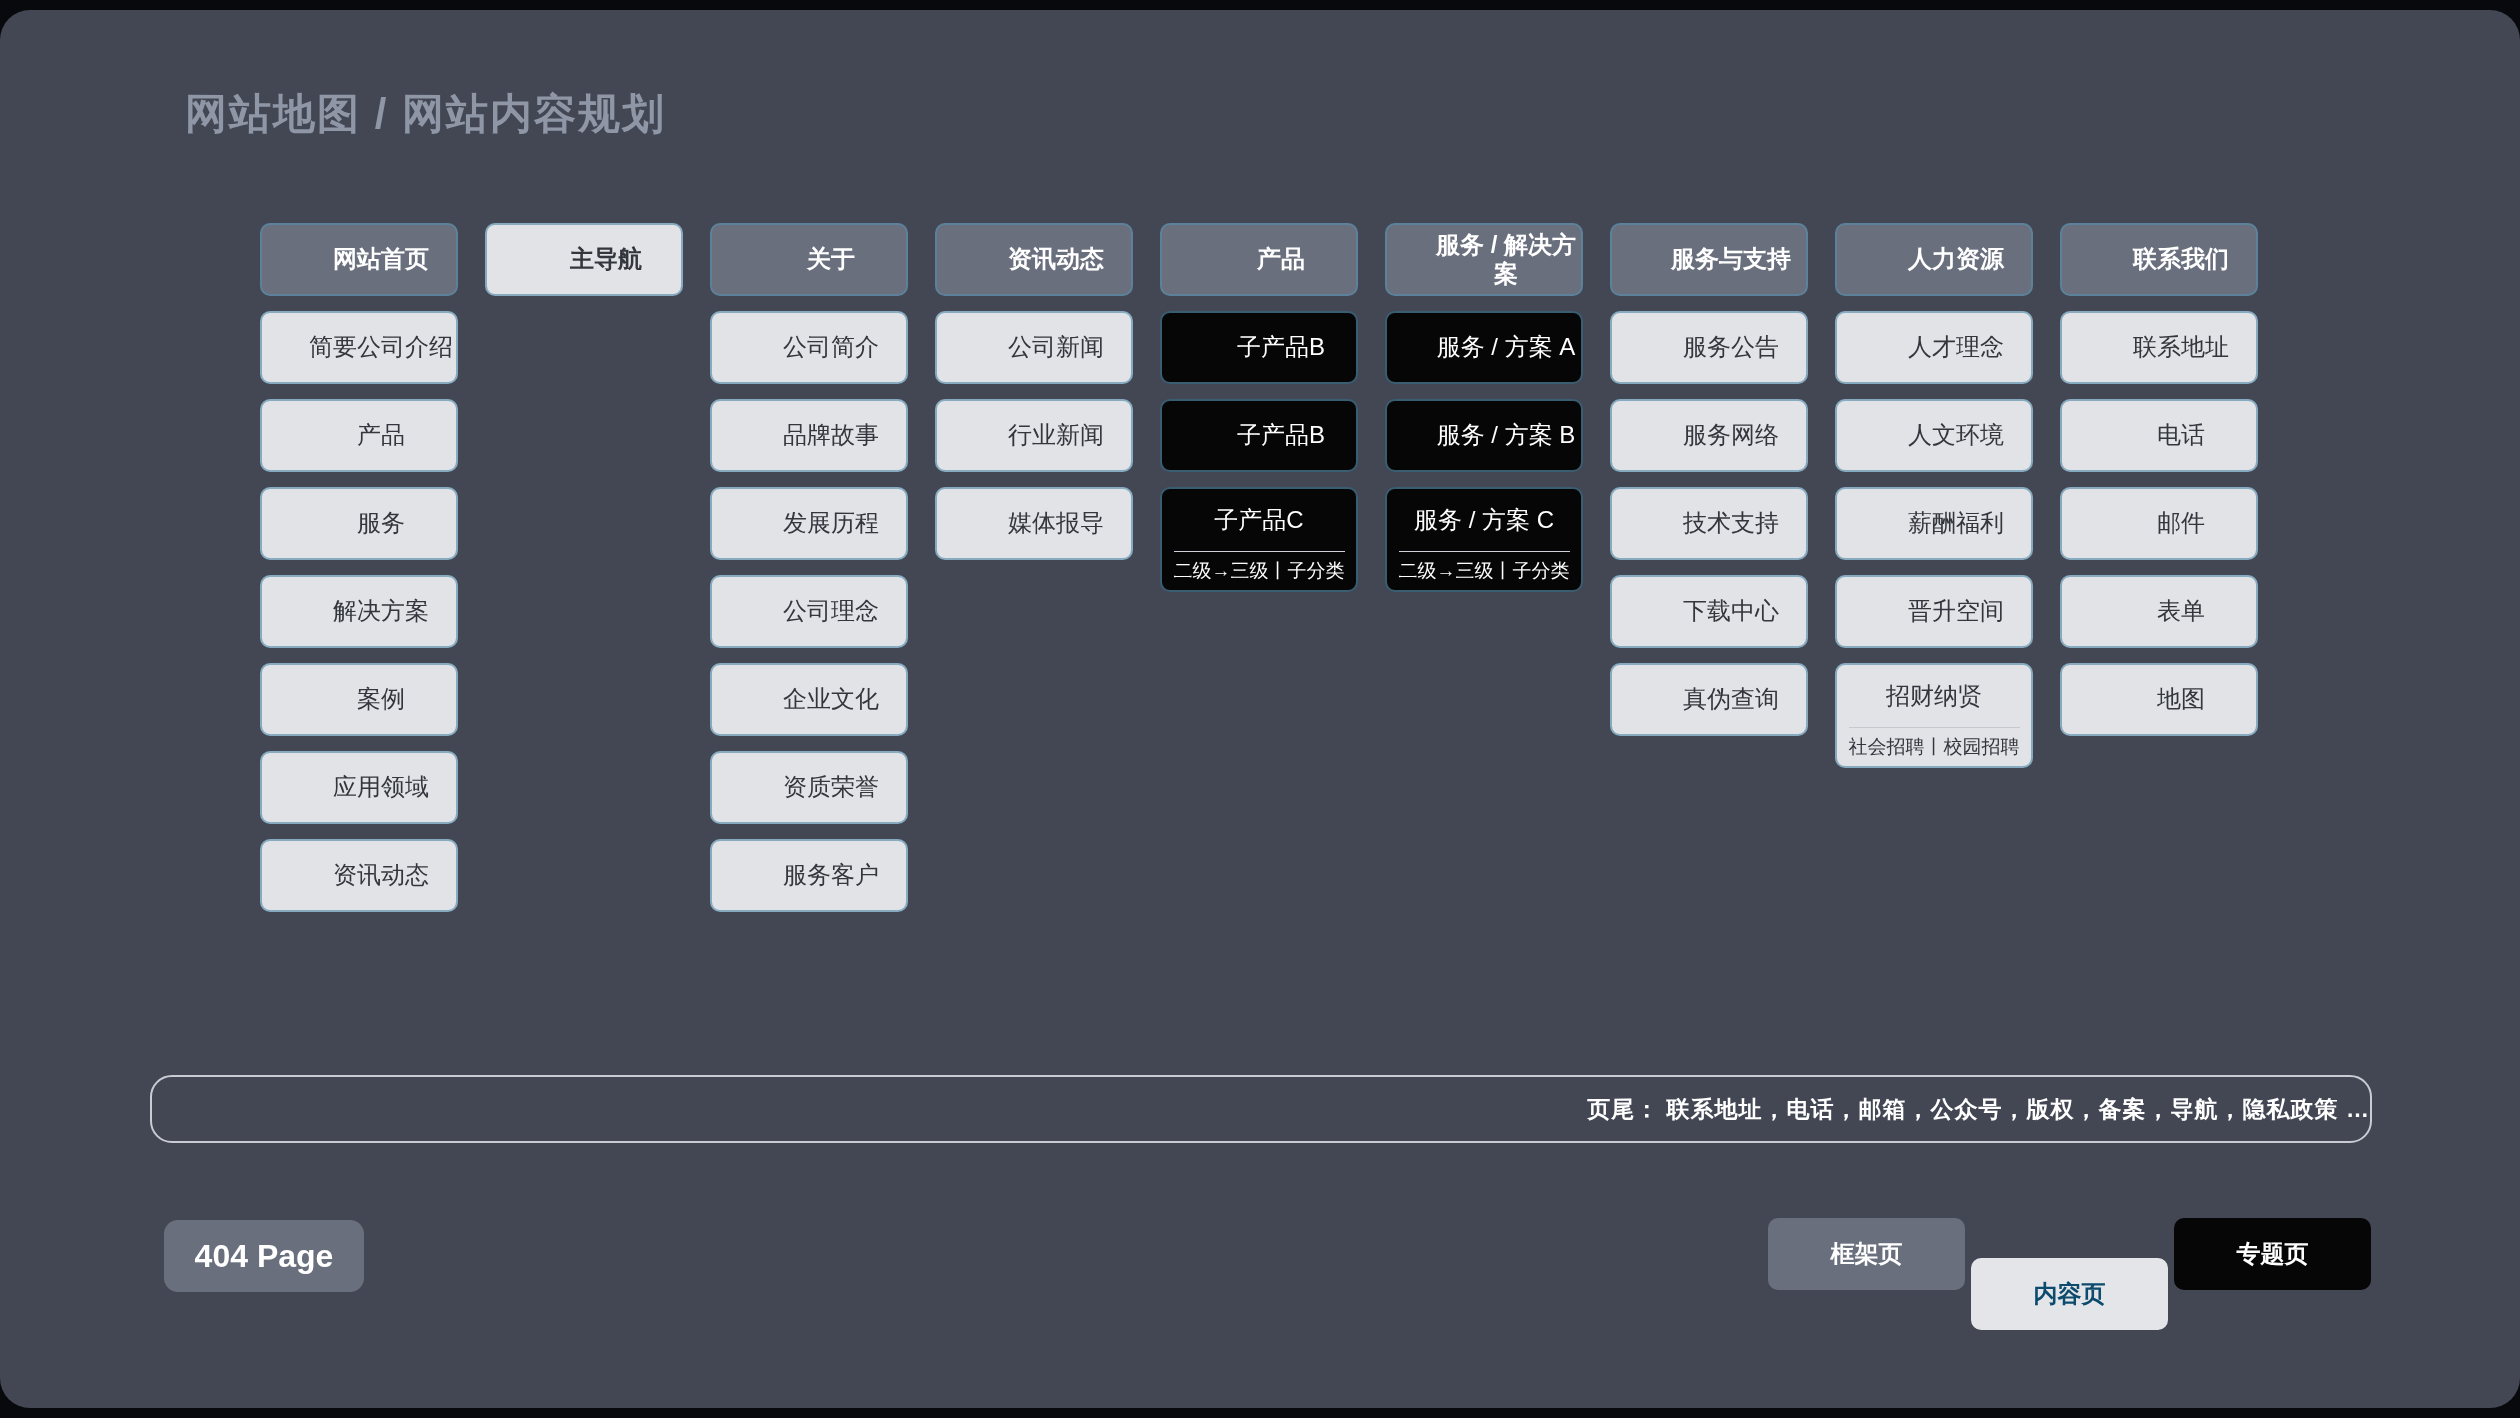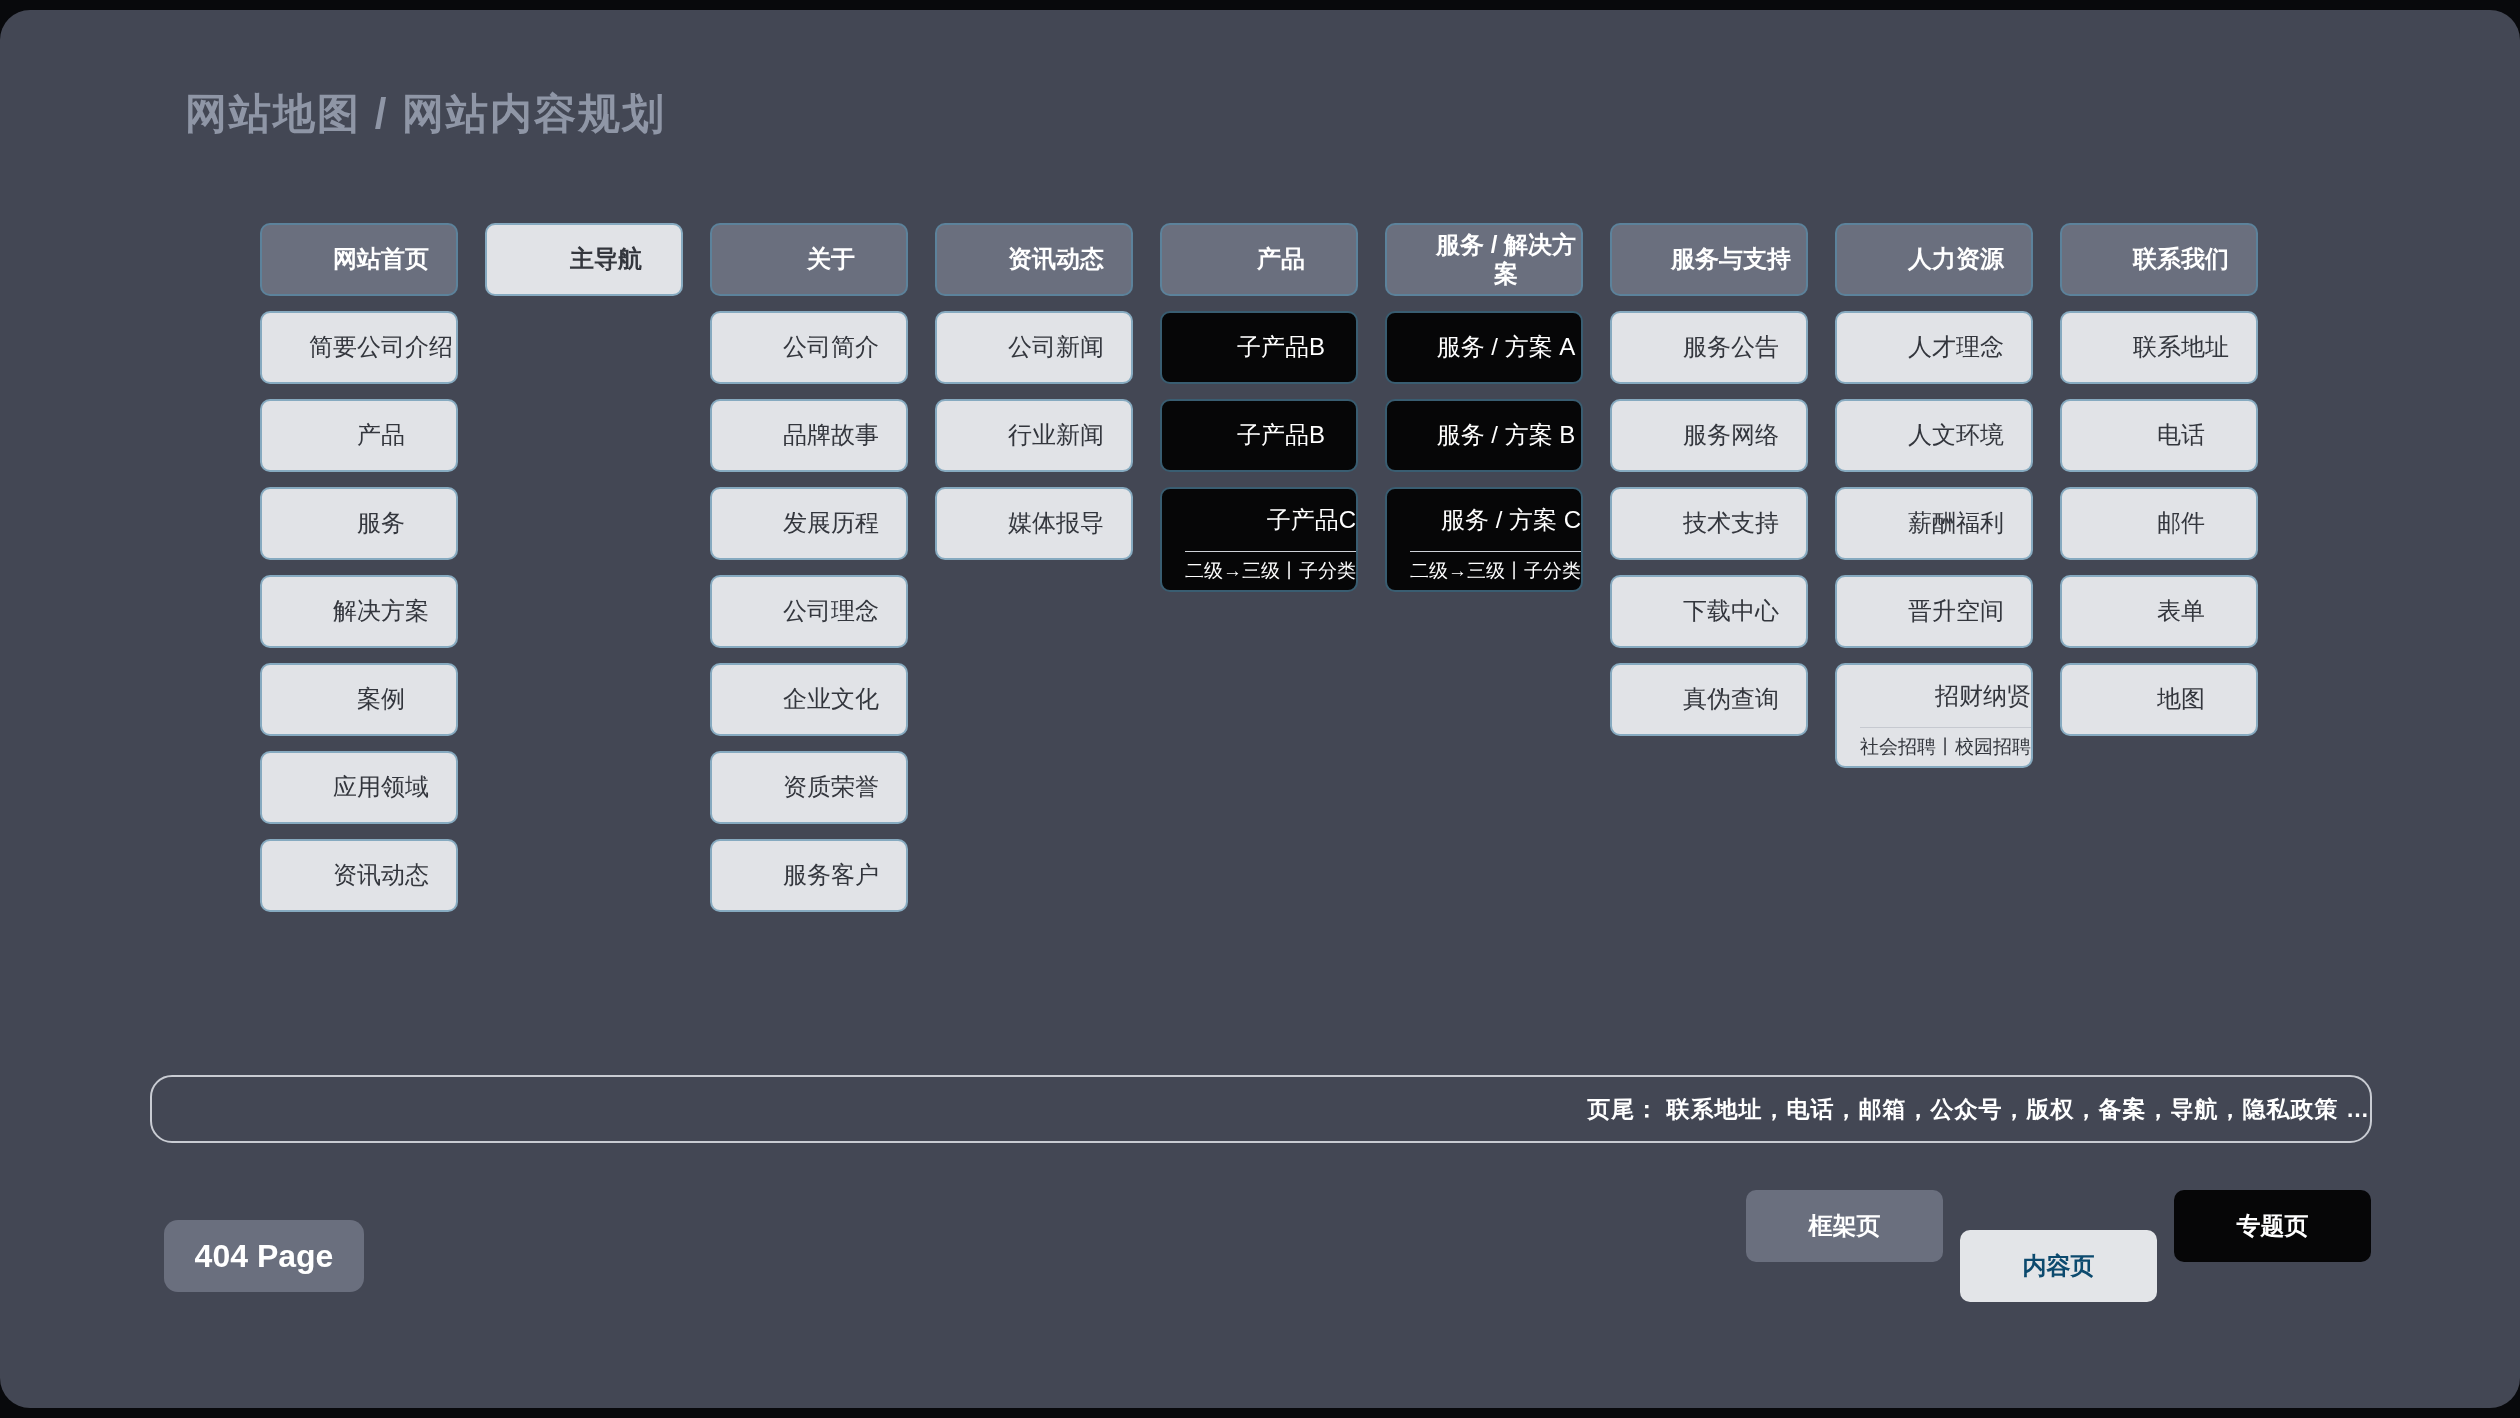--- a/index.html
+++ b/index.html
@@ -25,21 +25,21 @@
   .box {
     box-sizing:border-box; width:198px; min-height:73px;
     border-radius:10px; border:2px solid rgba(84,140,170,0.65);
     display:flex; align-items:center; justify-content:center;
     font-size:24px; text-align:center; line-height:1.2; cursor:default;padding-left:44px;
   }
   .box.gray  { background:#6a6f7e; color:#ffffff; font-weight:700; }
   .box.light { background:#e1e3e7; color:#33363d; font-weight:400; }
   .box.black { background:#060607; color:#ffffff; font-weight:500; }
   .box.header { font-weight:700; }
-  .box.has-sub { flex-direction:column; align-items:flex-end; padding:0; min-height:0; }
+  .box.has-sub { flex-direction:column; align-items:center; padding:0; min-height:0; }
   .box-main { height:62px; display:flex; align-items:center; justify-content:center; }
   .box-sub  {
     height:38px; display:flex; align-items:center; justify-content:center;
     font-size:19px; border-top:1px solid #cfd2d8;
   }
   .box.light .box-sub { border-top-color:#c6c9d0; }
   .footer-bar {
     position:absolute; left:150px; top:1065px; width:2222px; height:68px;
     box-sizing:border-box; border:2px solid #c9ccd3; border-radius:22px;
     display:flex; align-items:center; justify-content:flex-end;
@@ -49,22 +49,22 @@
   .btn {
     position:absolute; border-radius:14px;
     display:flex; align-items:center; justify-content:center;
     font-size:32px; font-weight:700; cursor:default;margin-left:16px;
   }
   .page404 {
     left:148px; top:1210px; width:200px; height:72px;
     background:#6a6f7e; color:#ffffff;
   }
   .legend {
-    position:absolute; right:149px; top:1180px;
-    display:flex; gap:17px;
+    position:absolute; right:149px; top:1208px;
+    display:flex; gap:6px;
   }
   .legend-btn {
     width:197px; height:72px; border-radius:10px;
     display:flex; align-items:center; justify-content:center;
     font-size:24px; font-weight:700; cursor:default;
   }
   .legend-btn.gray  { background:#6a6f7e; color:#ffffff; }
   .legend-btn.light { background:#e3e5e8; color:#0c4a6e;margin-top:40px; }
   .legend-btn.black { background:#060607; color:#ffffff; }
 </style>

